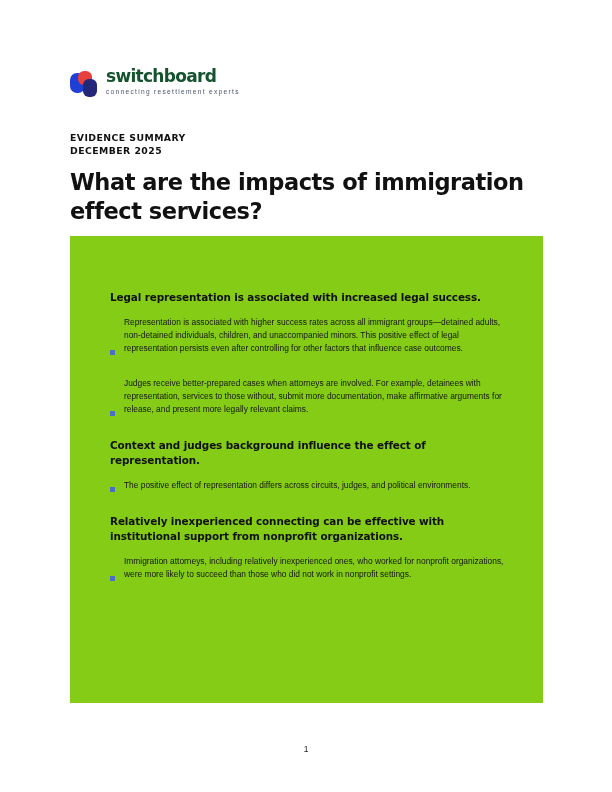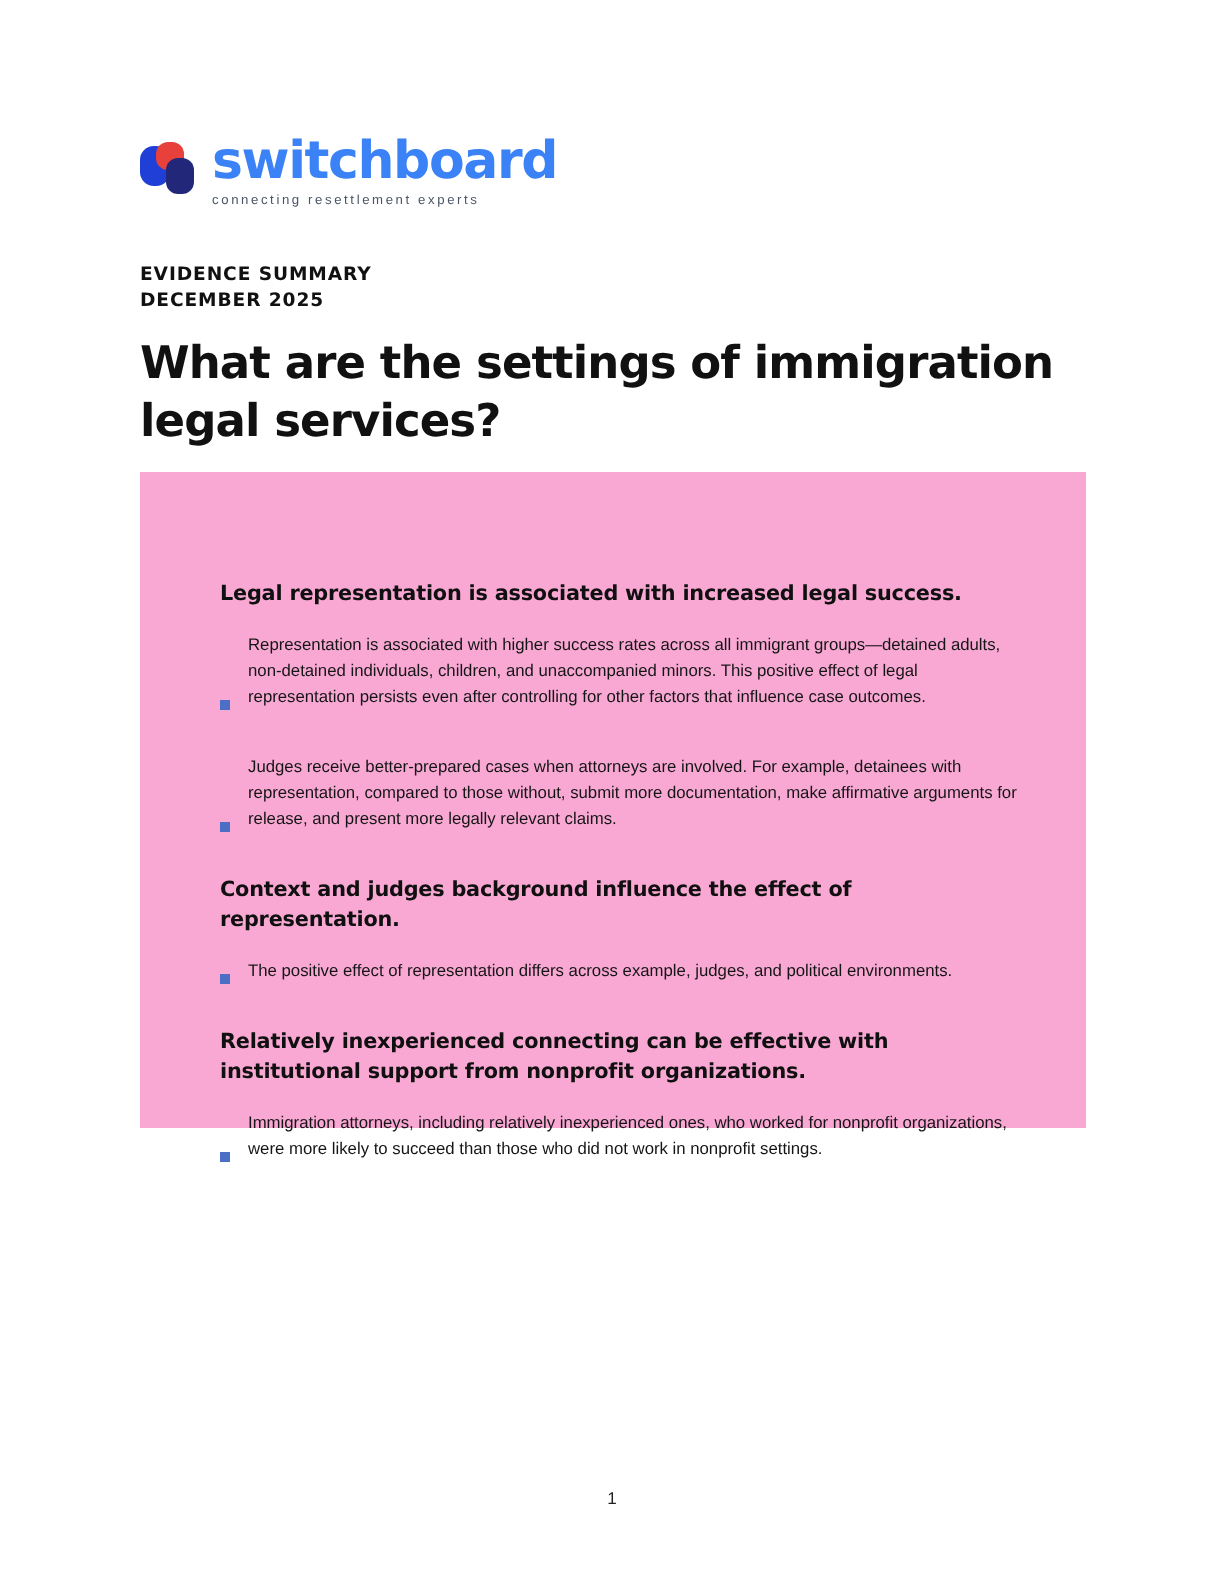--- a/index.html
+++ b/index.html
@@ -59,23 +59,23 @@
     border-radius: 6px;
   }
   .logo-text {
     display: flex;
     flex-direction: column;
     justify-content: flex-start;
   }
   .logo-word {
     font-family: "DejaVu Sans", sans-serif;
     font-weight: bold;
-    font-size: 26px;
+    font-size: 17px;
     letter-spacing: -0.7px;
-    color: #3b82f6;
+    color: #14532d;
     line-height: 1;
   }
   .logo-tag {
     font-family: "Liberation Sans", sans-serif;
     font-size: 6.6px;
     letter-spacing: 1.3px;
     color: #4a5568;
     margin-top: 3px;
     white-space: nowrap;
   }
@@ -107,22 +107,22 @@
     letter-spacing: -0.45px;
     color: #111111;
   }
 
   
   .panel {
     position: absolute;
     left: 70px;
     top: 236px;
     width: 473px;
-    height: 328px;
-    background: #f9a8d4;
+    height: 467px;
+    background: #84cc16;
   }
   .panel-inner {
     position: absolute;
     left: 40px;
     top: 54px;
     width: 400px;
   }
   .finding { margin-bottom: 4px; }
   .finding-heading {
     font-family: "DejaVu Sans", sans-serif;
@@ -181,45 +181,45 @@
       <div class="logo-word">switchboard</div>
       <div class="logo-tag">connecting resettlement experts</div>
     </div>
   </div>
 
   <div class="meta">
     <div>EVIDENCE SUMMARY</div>
     <div>DECEMBER 2025</div>
   </div>
 
-  <div class="title">What are the settings of immigration legal services?</div>
+  <div class="title">What are the impacts of immigration effect services?</div>
 
   <div class="panel">
     <div class="panel-inner">
 
       <div class="finding">
         <div class="finding-heading">Legal representation is associated with increased legal success.</div>
         <div class="bullet-row">
           <span class="bullet-mark"></span>
           <span class="bullet-text">Representation is associated with higher success rates across all immigrant groups—detained adults, non-detained individuals, children, and unaccompanied minors. This positive effect of legal representation persists even after controlling for other factors that influence case outcomes.</span>
         </div>
       </div>
 
       <div class="finding">
         <div class="bullet-row">
           <span class="bullet-mark"></span>
-          <span class="bullet-text">Judges receive better-prepared cases when attorneys are involved. For example, detainees with representation, compared to those without, submit more documentation, make affirmative arguments for release, and present more legally relevant claims.</span>
+          <span class="bullet-text">Judges receive better-prepared cases when attorneys are involved. For example, detainees with representation, services to those without, submit more documentation, make affirmative arguments for release, and present more legally relevant claims.</span>
         </div>
       </div>
 
       <div class="finding">
         <div class="finding-heading">Context and judges background influence the effect of representation.</div>
         <div class="bullet-row">
           <span class="bullet-mark"></span>
-          <span class="bullet-text">The positive effect of representation differs across example, judges, and political environments.</span>
+          <span class="bullet-text">The positive effect of representation differs across circuits, judges, and political environments.</span>
         </div>
       </div>
 
       <div class="finding">
         <div class="finding-heading">Relatively inexperienced connecting can be effective with institutional support from nonprofit organizations.</div>
         <div class="bullet-row">
           <span class="bullet-mark"></span>
           <span class="bullet-text">Immigration attorneys, including relatively inexperienced ones, who worked for nonprofit organizations, were more likely to succeed than those who did not work in nonprofit settings.</span>
         </div>
       </div>

